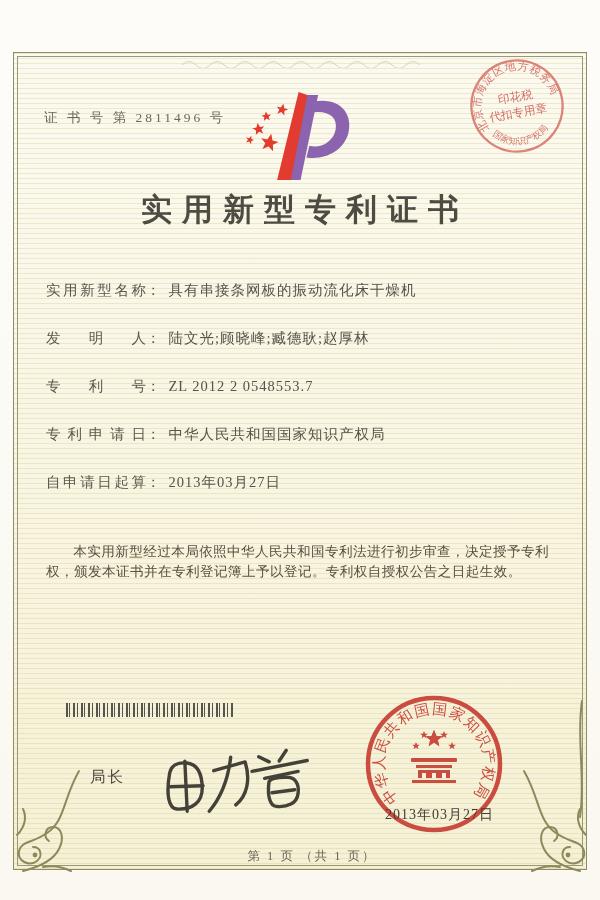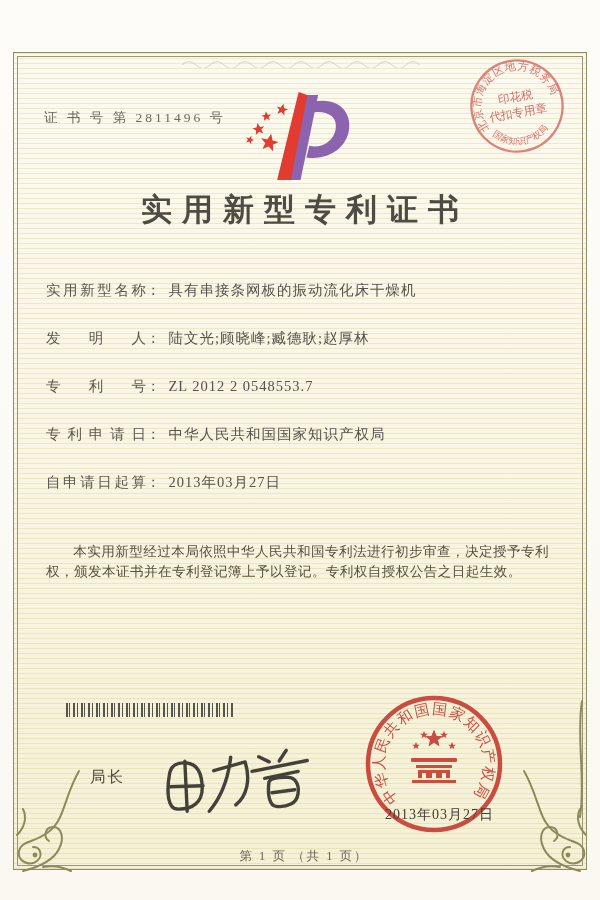--- a/index.html
+++ b/index.html
@@ -52,21 +52,21 @@
       #3a3a36 7px 9px, transparent 9px 11px,
       #3a3a36 11px 12px, transparent 12px 15px);
   }
   .signer-title { position:absolute; left:76px; top:714px; font-size:15.5px; letter-spacing:2px; color:#4c473e; }
   .signature { position:absolute; left:135px; top:676px; width:170px; height:95px; }
   .seal { position:absolute; left:345px; top:636px; width:150px; height:150px; opacity:.88; }
   .issue-date {
     position:absolute; left:348px; top:753px; width:155px; text-align:center;
     font-size:14px; letter-spacing:1px; color:#413d33; z-index:3;
   }
-  .footer { position:absolute; left:4px; top:795px; width:100%; text-align:center;
+  .footer { position:absolute; left:12px; top:795px; width:100%; text-align:center;
     font-size:12.5px; letter-spacing:2px; color:#6a6456; }
   .stamp { position:absolute; left:450px; top:0px; width:106px; height:106px; transform:rotate(-10deg); opacity:.8; }
   .flourish-bl { position:absolute; left:-1px; top:716px; width:72px; height:104px; }
   .flourish-br { position:absolute; left:504px; top:646px; width:72px; height:174px; }
 </style>
 </head>
 <body>
 
 <div class="frame">
   <div class="frame-inner"></div>

